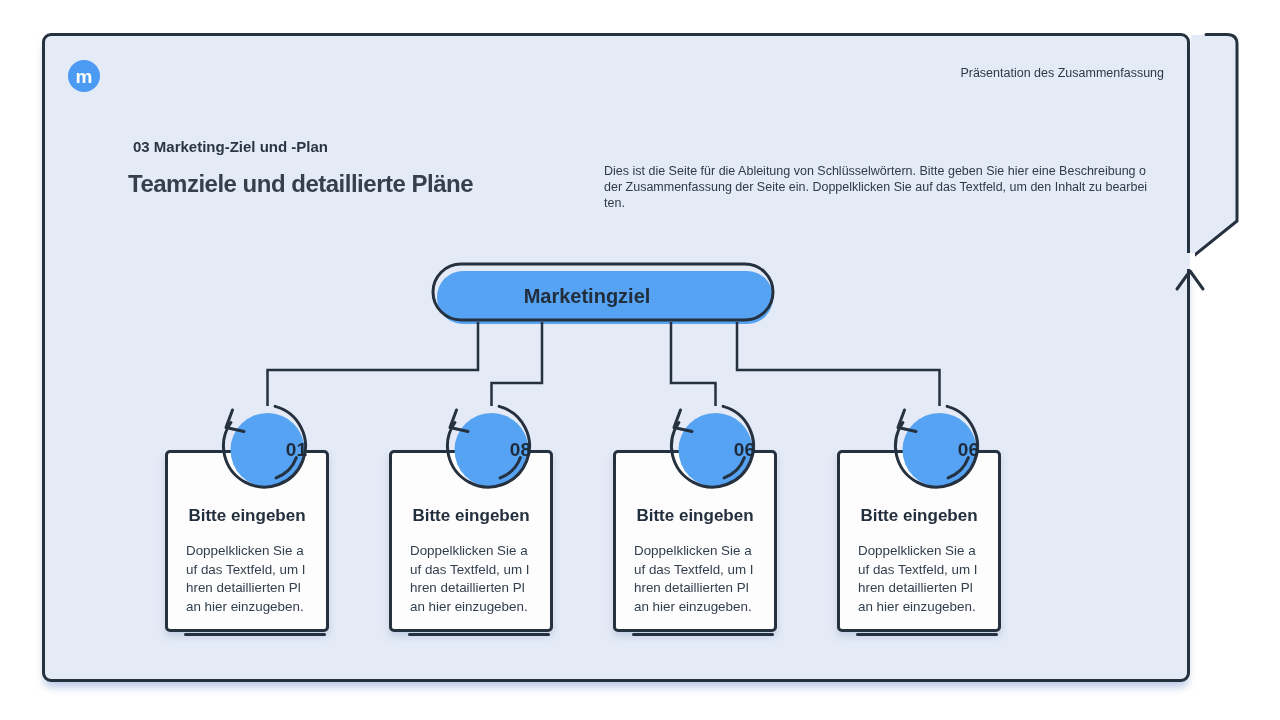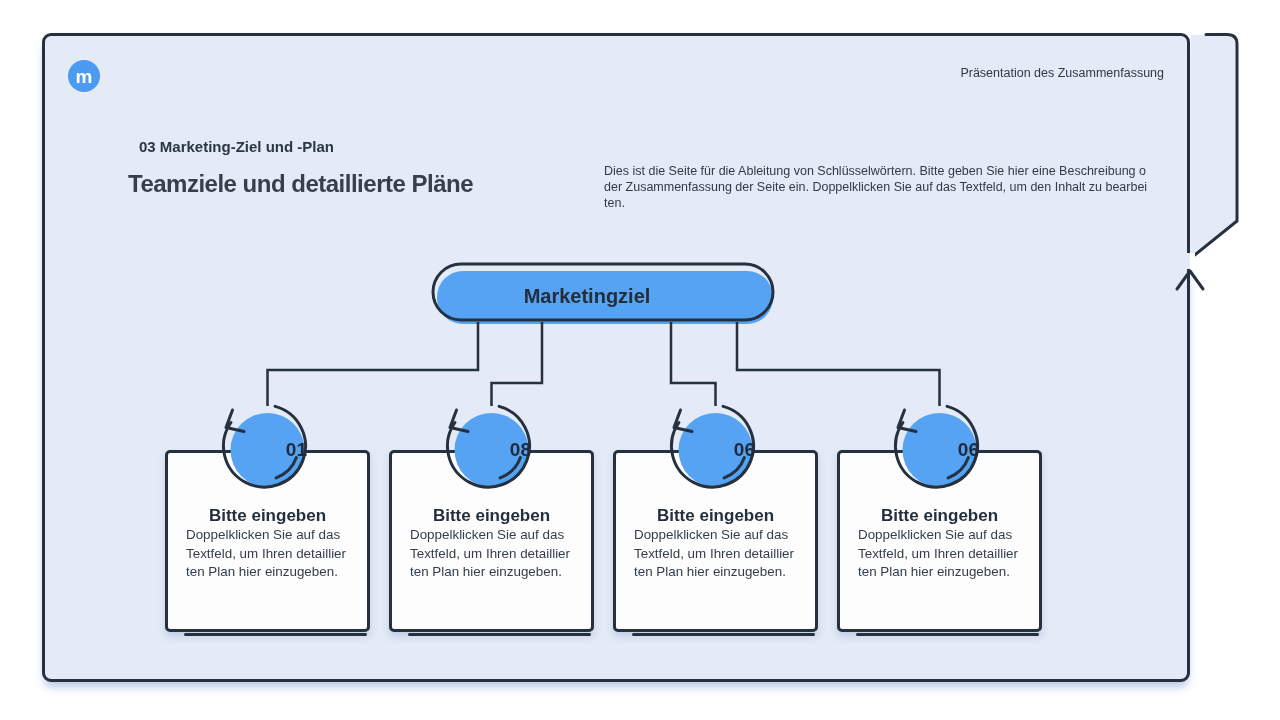--- a/index.html
+++ b/index.html
@@ -22,51 +22,51 @@
     background:#4a9bf1;z-index:6;display:flex;align-items:center;justify-content:center;
   }
   .logo span{color:#fff;font-weight:bold;font-size:19px;line-height:19px;}
   
   .pres-title{
     position:absolute;top:66px;right:116px;z-index:6;
     font-size:12.5px;color:#2e3a48;
   }
   
   .section-label{
-    position:absolute;left:139px;top:138px;z-index:6;
+    position:absolute;left:133px;top:138px;z-index:6;
     font-size:15px;font-weight:bold;color:#2b3644;
   }
   .slide-title{
     position:absolute;left:128px;top:170px;margin:0;z-index:7;
     font-size:24px;font-weight:bold;letter-spacing:-.5px;color:#363f4c;
   }
   .slide-desc{
     position:absolute;left:560px;top:163px;width:545px;z-index:6;
     font-size:12.5px;line-height:16px;color:#2f3b49;word-break:break-all;margin-left:44px;
   }
   
   .pill-label{
     position:absolute;left:433px;top:281px;width:308px;z-index:6;
     text-align:center;font-size:20px;line-height:30px;font-weight:bold;color:#222e3c;
   }
   
   .card{
-    position:absolute;top:450px;width:205px;height:182px;box-sizing:border-box;z-index:3;
+    position:absolute;top:450px;width:164px;height:182px;box-sizing:border-box;z-index:3;
     background:#fdfdfe;border:3px solid #263140;border-radius:5px;
     box-shadow:0 5px 7px rgba(140,160,200,.35);
   }
   .card::after{
     content:"";position:absolute;left:16px;right:0px;bottom:-7px;height:3px;
     background:#263140;border-radius:2px;
   }
   .card .card-title{
     margin-top:53px;text-align:center;font-size:17px;font-weight:bold;color:#232f3c;
   }
   .card .card-body{
-    margin:0 18px 0 18px;font-size:13.4px;line-height:18.5px;color:#333e4c;word-break:break-all;
+    margin:16px 18px 0 18px;font-size:13.4px;line-height:18.5px;color:#333e4c;word-break:break-all;
   }
   .c1{left:165px}.c2{left:389px}.c3{left:613px}.c4{left:837px}
   
   .node-number{
     position:absolute;top:433px;width:80px;z-index:6;text-align:right;
     font-size:19px;line-height:34px;font-weight:bold;color:#1e2b3a;
   }
   .n1{left:227px}.n2{left:451px}.n3{left:675px}.n4{left:899px}
 </style>
 </head>

